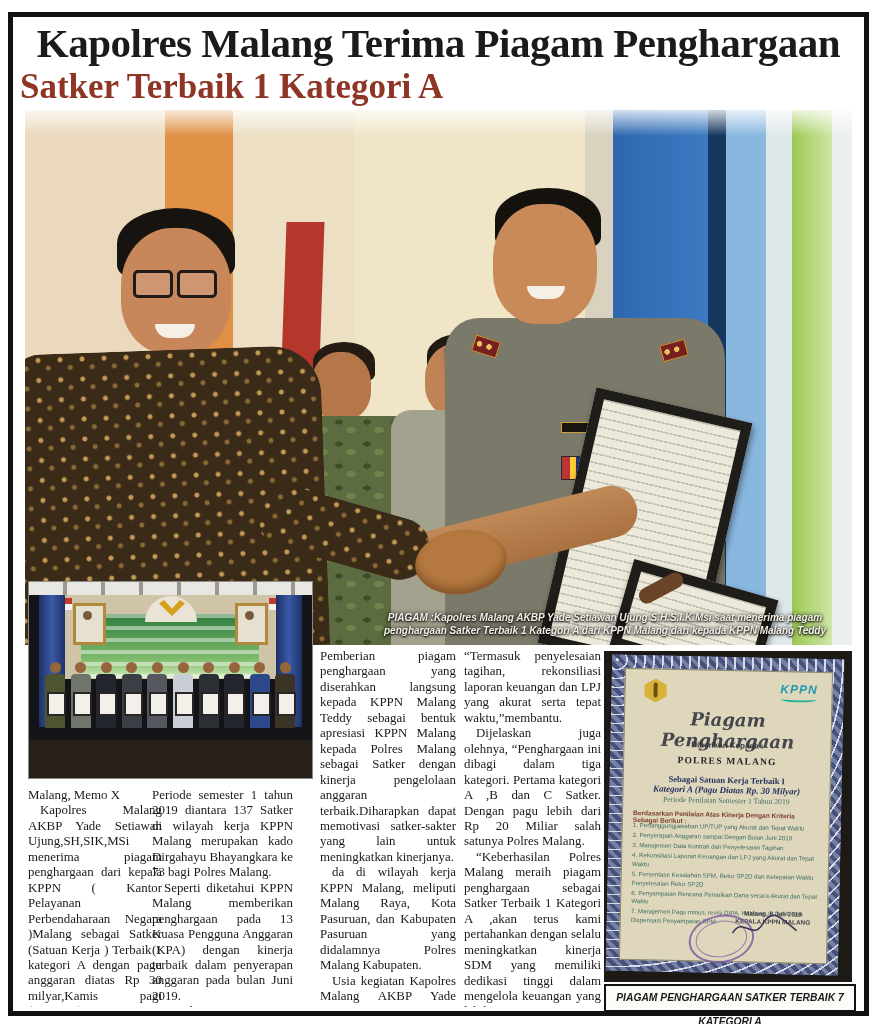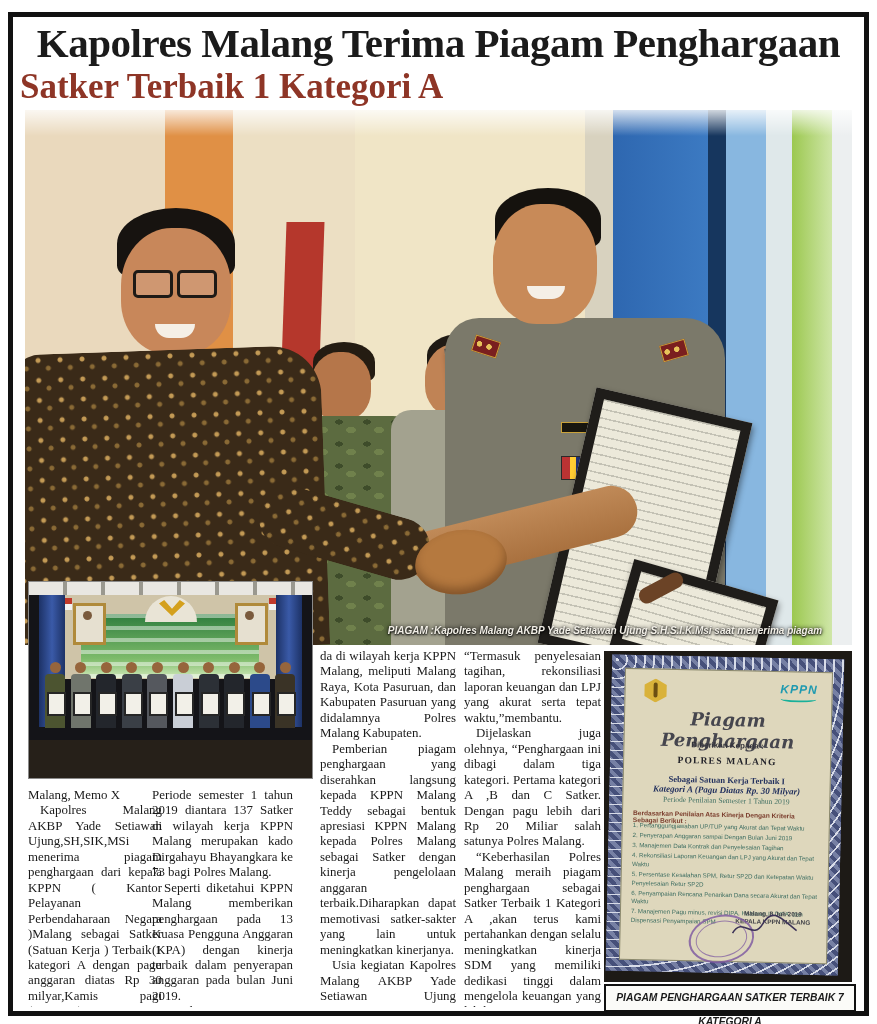--- a/index.html
+++ b/index.html
@@ -163,20 +163,21 @@
     <div class="abs glasses" style="left:152px;top:160px;width:34px;height:22px;"></div>
     <div class="abs smile" style="left:130px;top:214px;width:40px;height:14px;"></div>
     <div class="abs batik" style="left:-10px;top:240px;width:310px;height:300px;border-radius:30px 50px 0 0;transform:rotate(-2deg);"></div>
 
     <div class="abs" style="left:380px;top:398px;width:235px;height:52px;background:linear-gradient(#c08a58,#a9713f);border-radius:26px;transform:rotate(-14deg);"></div>
     <div class="abs batik" style="left:232px;top:392px;width:175px;height:62px;border-radius:30px;transform:rotate(16deg);"></div>
     <div class="abs" style="left:390px;top:420px;width:92px;height:64px;background:#b5793f;border-radius:50%;transform:rotate(-8deg);box-shadow:inset 0 -6px 10px rgba(60,30,10,.4);"></div>
 
     <div class="abs photocap">
       <div>PIAGAM :Kapolres Malang AKBP Yade Setiawan Ujung S.H.S.I.K.Msi saat menerima piagam</div>
+      <div>penghargaan Satker Terbaik 1 Kategori A dari KPPN Malang dari kepada KPPN Malang Teddy</div>
     </div>
   </div>
 
   <div class="abs groupphoto">
     <div class="abs gceiling"></div>
     <div class="abs gwall"></div>
     <div class="abs gpillar" style="left:10px;"></div>
     <div class="abs gpillar" style="right:10px;"></div>
     <div class="abs gbanner"></div>
     <div class="abs garch"></div>
@@ -243,22 +244,22 @@
   <div class="abs col col1">
       <p>Malang, Memo X</p>
       <p>Kapolres Malang AKBP Yade Setiawan Ujung,SH,SIK,MSi menerima piagam penghargaan dari kepala KPPN ( Kantor Pelayanan Perbendaharaan Negara )Malang sebagai Satker (Satuan Kerja ) Terbaik 1 kategori A dengan pagu anggaran diatas Rp 30 milyar,Kamis pagi (11/07/19).</p>
     </div>
   <div class="abs col col2">
       <p>Periode semester 1 tahun 2019 diantara 137 Satker di wilayah kerja KPPN Malang merupakan kado Dirgahayu Bhayangkara ke 73 bagi Polres Malang.</p>
       <p>Seperti diketahui KPPN Malang memberikan penghargaan pada 13 Kuasa Pengguna Anggaran (KPA) dengan kinerja terbaik dalam penyerapan anggaran pada bulan Juni 2019.</p>
       <p>Penghargaan itu diberikan bagi satker yang bera-</p>
     </div>
   <div class="abs col col3">
+      <p>Pemberian piagam penghargaan yang diserahkan langsung kepada KPPN Malang Teddy sebagai bentuk apresiasi KPPN Malang kepada Polres Malang sebagai Satker dengan kinerja pengelolaan anggaran terbaik.Diharapkan dapat memotivasi satker-sakter yang lain untuk meningkatkan kinerjanya.</p>
       <p>da di wilayah kerja KPPN Malang, meliputi Malang Raya, Kota Pasuruan, dan Kabupaten Pasuruan yang didalamnya Polres Malang Kabupaten.</p>
-      <p>Pemberian piagam penghargaan yang diserahkan langsung kepada KPPN Malang Teddy sebagai bentuk apresiasi KPPN Malang kepada Polres Malang sebagai Satker dengan kinerja pengelolaan anggaran terbaik.Diharapkan dapat memotivasi satker-sakter yang lain untuk meningkatkan kinerjanya.</p>
       <p>Usia kegiatan Kapolres Malang AKBP Yade Setiawan Ujung S.H.S.I.K.Msi mengucapkan terima kasih kepada seluruh anggota Polres Malang yang telah</p>
     </div>
   <div class="abs col col4">
       <p>“Termasuk penyelesaian tagihan, rekonsiliasi laporan keuangan dan LPJ yang akurat serta tepat waktu,”membantu.</p>
       <p>Dijelaskan juga olehnya, “Penghargaan ini dibagi dalam tiga kategori. Pertama kategori A ,B dan C Satker. Dengan pagu lebih dari Rp 20 Miliar salah satunya Polres Malang.</p>
       <p>“Keberhasilan Polres Malang meraih piagam penghargaan sebagai Satker Terbaik 1 Kategori A ,akan terus kami pertahankan dengan selalu meningkatkan kinerja SDM yang memiliki dedikasi tinggi dalam mengelola keuangan yang lebih transparan lagi,”tuturnya.(fik)</p>
     </div>
 
   <div class="abs certphoto">
     <div class="abs certborder">

